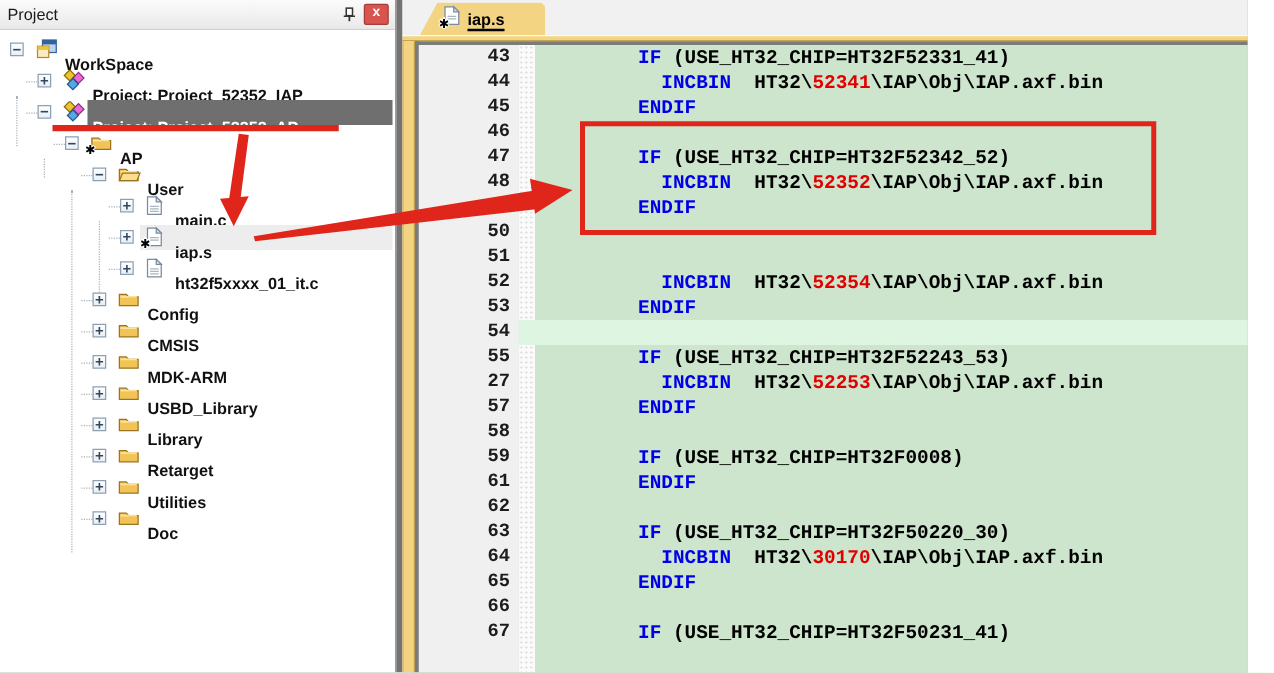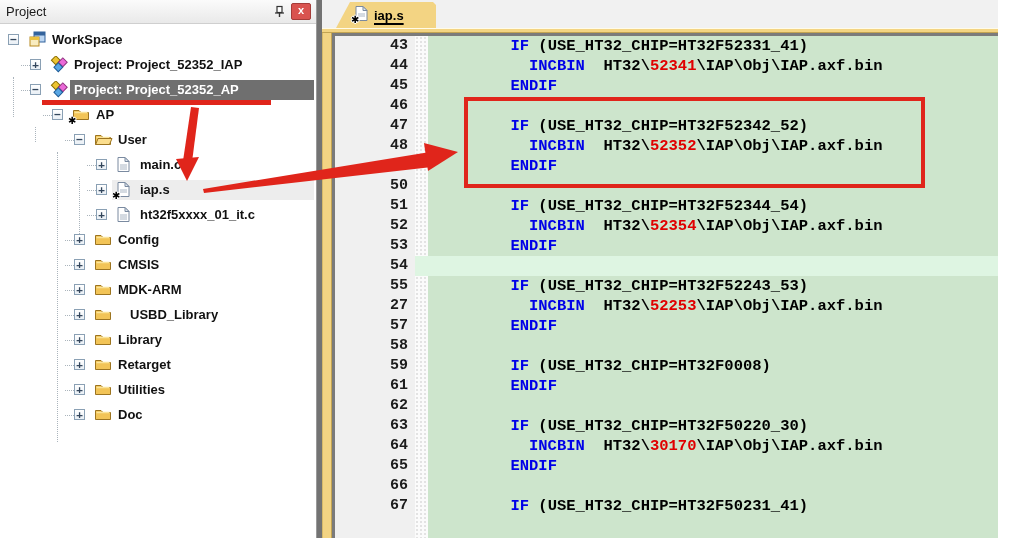--- a/index.html
+++ b/index.html
@@ -18,21 +18,21 @@
              color:#fff;font-size:11px;font-weight:bold;line-height:13px;text-align:center;}
 
   
   #tree{position:absolute;left:0;top:25px;width:316px;height:513px;background:#fff;overflow:hidden;}
   .trow{position:absolute;left:0;width:316px;height:20px;}
   .trow .bg{position:absolute;top:0;height:20px;}
   .expander{position:absolute;top:4px;width:11px;height:11px;box-sizing:border-box;
             border:1px solid #8aa0b4;background:linear-gradient(#ffffff,#e9eff5);
             font:700 11px/9px "DejaVu Sans Mono",monospace;color:#33465c;text-align:center;}
   .ticon{position:absolute;top:1px;width:19px;height:17px;}
-  .tlabel{position:absolute;top:2px;font:700 13px/16px "Liberation Sans",sans-serif;color:#111;white-space:nowrap;}
+  .tlabel{position:absolute;top:14px;font:700 13px/16px "Liberation Sans",sans-serif;color:#111;white-space:nowrap;}
   .sel .tlabel{color:#ffffff;}
   .gear-badge{position:absolute;left:-4px;bottom:-3px;font-size:10px;line-height:10px;color:#000;
               text-shadow:-1px 0 #fff,1px 0 #fff,0 -1px #fff,0 1px #fff;}
   .dotline{position:absolute;border-left:1px dotted #aab4bc;width:0;}
   .dotstub{position:absolute;border-top:1px dotted #aab4bc;height:0;}
 
   
   #editor{position:absolute;left:322px;top:0;width:697px;height:538px;background:#f1f1f1;}
   #tab-bar{position:absolute;left:0;top:0;width:697px;height:28px;background:#f1f1f1;}
   #tab{position:absolute;left:14px;top:2px;width:100px;height:26px;background:var(--gold);
@@ -198,21 +198,21 @@
             </svg></span>
           <span class="tlabel" style="left: 118px;">MDK-ARM</span>
         </div>
         <div class="trow" style="top: 280px;">
           <div class="dotstub" style="left: 65px; top: 10px; width: 9px;"></div>
           <span class="expander" style="left: 74px;">+</span>
           <span class="ticon" style="left: 94px;"><svg width="19" height="17" viewBox="0 0 19 17">
               <path d="M1.5 4.5 h5.5 l2 2 h7.5 v7 h-15 z" fill="#f2c457" stroke="#9c7420"></path>
               <path d="M2.5 6.5 h13" stroke="#fbe49a" stroke-width="1.5" fill="none"></path>
             </svg></span>
-          <span class="tlabel" style="left: 118px; margin-left: 12px;">USBD_Library</span>
+          <span class="tlabel" style="left: 118px;">USBD_Library</span>
         </div>
         <div class="trow" style="top: 305px;">
           <div class="dotstub" style="left: 65px; top: 10px; width: 9px;"></div>
           <span class="expander" style="left: 74px;">+</span>
           <span class="ticon" style="left: 94px;"><svg width="19" height="17" viewBox="0 0 19 17">
               <path d="M1.5 4.5 h5.5 l2 2 h7.5 v7 h-15 z" fill="#f2c457" stroke="#9c7420"></path>
               <path d="M2.5 6.5 h13" stroke="#fbe49a" stroke-width="1.5" fill="none"></path>
             </svg></span>
           <span class="tlabel" style="left: 118px;">Library</span>
         </div>
@@ -299,21 +299,20 @@
             <div class="cd"><span class="tok-p">        </span><span class="tok-kw">ENDIF</span></div>
           </div>
           <div class="crow">
             <div class="ln">50</div>
             <div class="mg"></div>
             <div class="cd"></div>
           </div>
           <div class="crow">
             <div class="ln">51</div>
             <div class="mg"></div>
-            <div class="cd"><span class="tok-p">        </span><span class="tok-kw">IF</span><span class="tok-p"> (USE_HT32_CHIP=HT32F52344_54)</span></div>
           </div>
           <div class="crow">
             <div class="ln">52</div>
             <div class="mg"></div>
             <div class="cd"><span class="tok-p">          </span><span class="tok-kw">INCBIN</span><span class="tok-p">  HT32\</span><span class="tok-num">52354</span><span class="tok-p">\IAP\Obj\IAP.axf.bin</span></div>
           </div>
           <div class="crow">
             <div class="ln">53</div>
             <div class="mg"></div>
             <div class="cd"><span class="tok-p">        </span><span class="tok-kw">ENDIF</span></div>

